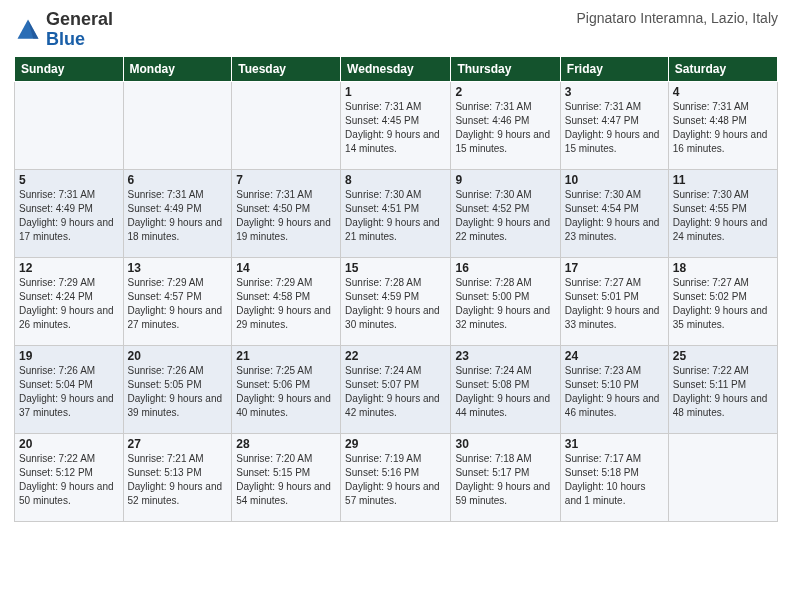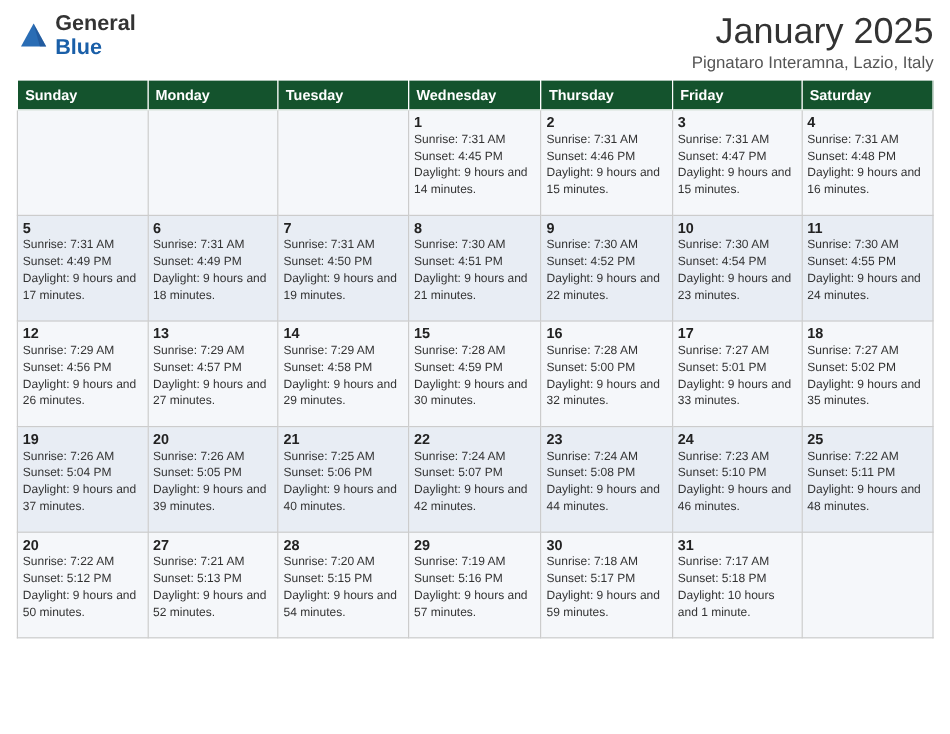--- a/index.html
+++ b/index.html
@@ -105,21 +105,20 @@
       <svg class="logo-icon" viewBox="0 0 32 32">
         <polygon points="16,4 28,26 4,26" fill="#2a6db5"></polygon>
         <polygon points="16,4 28,26 22,26" fill="#1a4a8a" opacity="0.5"></polygon>
       </svg>
       <div class="logo-text">
         <span class="logo-general">General</span><br>
         <span class="logo-blue">Blue</span>
       </div>
     </div>
     <div class="title-block">
-      <div class="month-title">January 2025</div>
       <div class="subtitle">Pignataro Interamna, Lazio, Italy</div>
     </div>
   </div>
 
   <table class="calendar">
     <thead>
       <tr>
       <th>Sunday</th>
           <th>Monday</th>
           <th>Tuesday</th>
@@ -211,21 +210,21 @@
             <div class="day-info">Sunrise: 7:30 AM
 Sunset: 4:55 PM
 Daylight: 9 hours
 and 24 minutes.</div>
           </td>
         </tr>
         <tr>
           <td>
             <span class="day-num">12</span>
             <div class="day-info">Sunrise: 7:29 AM
-Sunset: 4:56 PM
+Sunset: 4:24 PM
 Daylight: 9 hours
 and 26 minutes.</div>
           </td>
           <td>
             <span class="day-num">13</span>
             <div class="day-info">Sunrise: 7:29 AM
 Sunset: 4:57 PM
 Daylight: 9 hours
 and 27 minutes.</div>
           </td>

